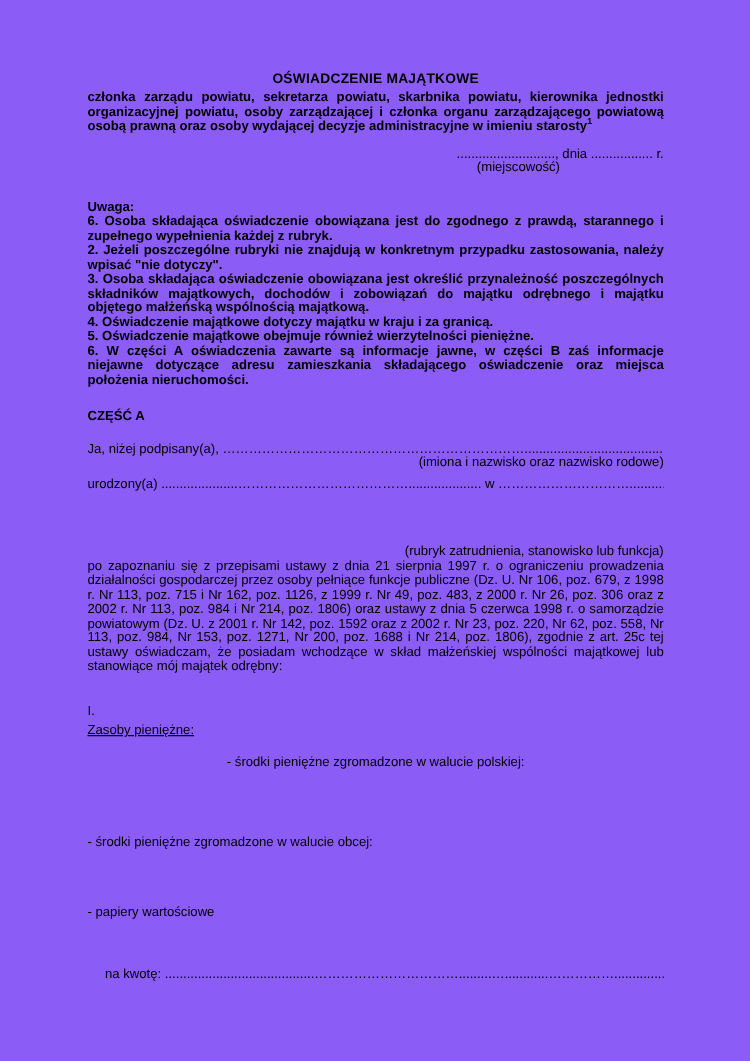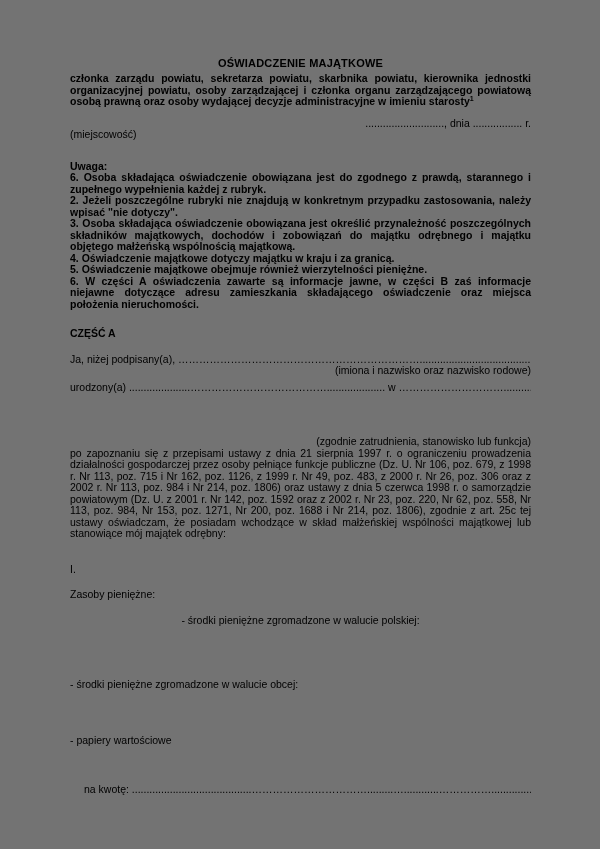--- a/index.html
+++ b/index.html
@@ -4,21 +4,21 @@
 <style>
   * { box-sizing: border-box; }
   html, body { margin: 0; padding: 0; background: #ffffff; }
   body {
     font-family: "Liberation Sans", "DejaVu Sans", sans-serif;
     color: #000;
   }
   .page {
     width: 600px;
     height: 849px;
-    background: #737373;
+    background: #8b5cf6;
     padding: 57px 69px 0 70px;
     overflow: hidden;
     font-size: 10.5px;
     line-height: 11.5px;
   }
   .title {
     font-weight: 700;
     font-size: 11px;
     line-height: 12px;
     text-align: center;
@@ -28,41 +28,42 @@
     font-weight: 700;
     text-align: justify;
     margin-top: 4px;
   }
   sup { font-size: 7px; line-height: 0; }
   .date-line {
     text-align: right;
     margin-top: 10px;
   }
   .date-caption {
+    text-align: right;
     padding-right: 83px;
   }
   .notes-header {
     font-weight: 700;
     margin-top: 20px;
   }
   .note {
     font-weight: 700;
     text-align: justify;
   }
   .part-header {
     font-weight: 700;
     margin-top: 18px;
   }
   .decl { margin-top: 14px; }
   .center-caption { text-align: right; }
   .born { margin-top: 5px; }
   .employment { margin-top: 43px; }
   .legal { text-align: justify; }
   .section-num { margin-top: 24px; }
-  .section-title { margin-top: 14px; }
+  .section-title { margin-top: 4px; text-decoration: underline; }
   .item-polish { margin-top: 14px; text-align: center; }
   .item-foreign { margin-top: 53px; }
   .item-securities { margin-top: 44px; }
   .amount { margin-top: 38px; padding-left: 14px; }
   .nowrap { white-space: nowrap; overflow: hidden; }
 </style>
 </head>
 <body>
 
 <div class="page">
@@ -87,21 +88,21 @@
   </div>
 
   <div class="part-header">CZĘŚĆ A</div>
 
   <div class="decl nowrap">Ja, niżej podpisany(a), ……………………………………………………………........................................,</div>
 
   <div class="center-caption">(imiona i nazwisko oraz nazwisko rodowe)</div>
 
   <div class="born nowrap">urodzony(a) .....................………………………………….................... w …………………………....................</div>
 
-  <div class="center-caption employment">(zgodnie zatrudnienia, stanowisko lub funkcja)</div>
+  <div class="center-caption employment">(rubryk zatrudnienia, stanowisko lub funkcja)</div>
 
   <div class="legal">po zapoznaniu się z przepisami ustawy z dnia 21 sierpnia 1997 r. o ograniczeniu prowadzenia działalności gospodarczej przez osoby pełniące funkcje publiczne (Dz. U. Nr 106, poz. 679, z 1998 r. Nr 113, poz. 715 i Nr 162, poz. 1126, z 1999 r. Nr 49, poz. 483, z 2000 r. Nr 26, poz. 306 oraz z 2002 r. Nr 113, poz. 984 i Nr 214, poz. 1806) oraz ustawy z dnia 5 czerwca 1998 r. o samorządzie powiatowym (Dz. U. z 2001 r. Nr 142, poz. 1592 oraz z 2002 r. Nr 23, poz. 220, Nr 62, poz. 558, Nr 113, poz. 984, Nr 153, poz. 1271, Nr 200, poz. 1688 i Nr 214, poz. 1806), zgodnie z art. 25c tej ustawy oświadczam, że posiadam wchodzące w skład małżeńskiej wspólności majątkowej lub stanowiące mój majątek odrębny:</div>
 
   <div class="section-num">I.</div>
 
   <div class="section-title">Zasoby pieniężne:</div>
 
   <div class="item-polish">- środki pieniężne zgromadzone w walucie polskiej:</div>
 
   <div class="item-foreign">- środki pieniężne zgromadzone w walucie obcej:</div>

